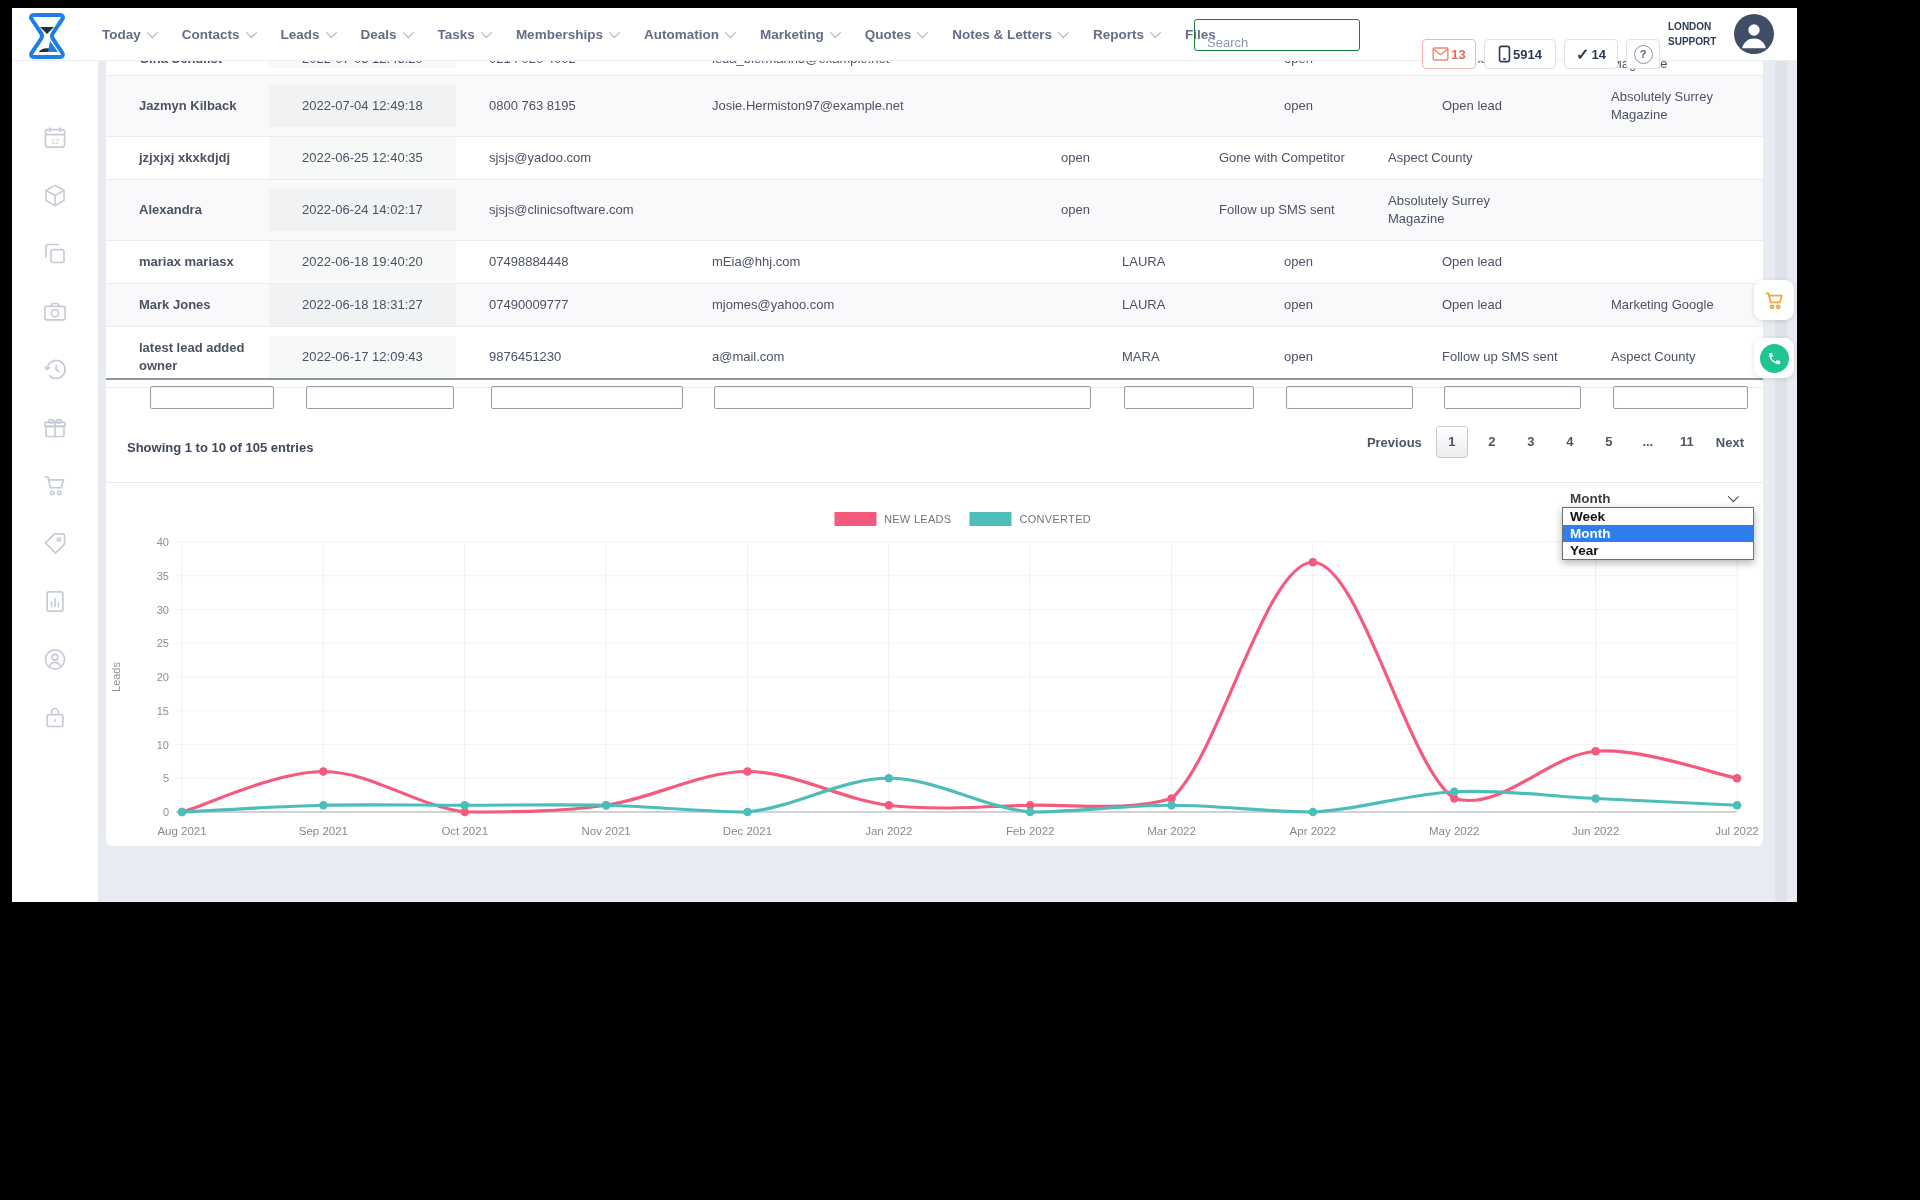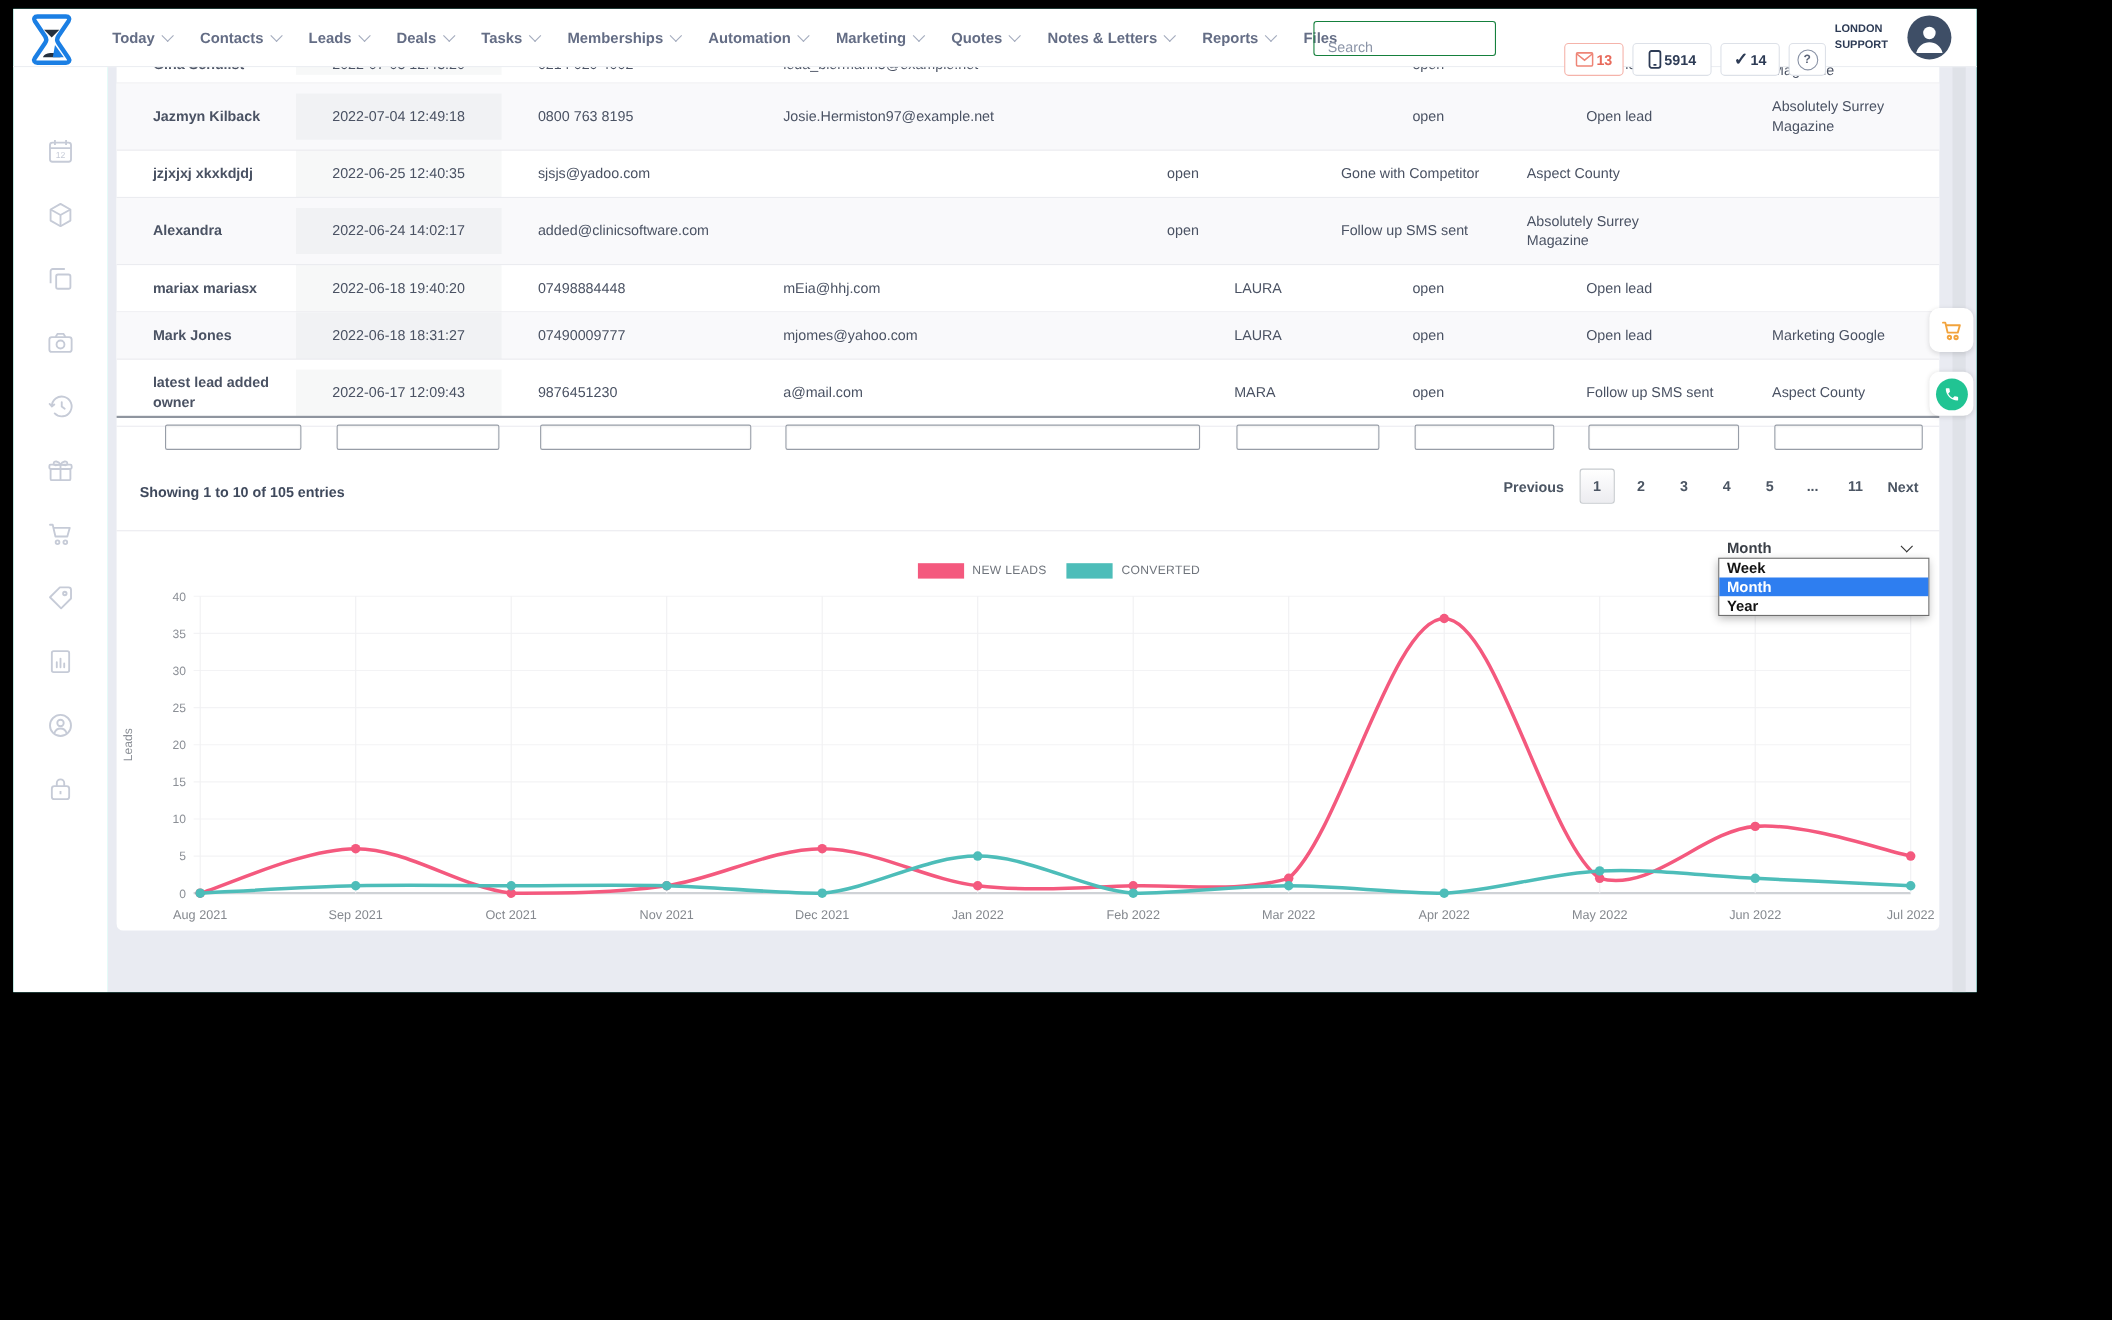--- a/index.html
+++ b/index.html
@@ -264,21 +264,21 @@
           <div class="tcell c1">2022-06-25 12:40:35</div>
           <div class="tcell c3">sjsjs@yadoo.com</div>
           <div class="tcell c4"></div>
           <div class="tcell c5">open</div>
           <div class="tcell c6">Gone with Competitor</div>
           <div class="tcell c7">Aspect County</div>
         </div>
         <div class="trow">
           <div class="tcell c0">Alexandra</div>
           <div class="tcell c1">2022-06-24 14:02:17</div>
-          <div class="tcell c3">added@clinicsoftware.com</div>
+          <div class="tcell c3">sjsjs@clinicsoftware.com</div>
           <div class="tcell c4"></div>
           <div class="tcell c5">open</div>
           <div class="tcell c6">Follow up SMS sent</div>
           <div class="tcell c7">Absolutely Surrey Magazine</div>
         </div>
         <div class="trow">
           <div class="tcell c0">mariax mariasx</div>
           <div class="tcell c1">2022-06-18 19:40:20</div>
           <div class="tcell c2">07498884448</div>
           <div class="tcell c3">mEia@hhj.com</div>

